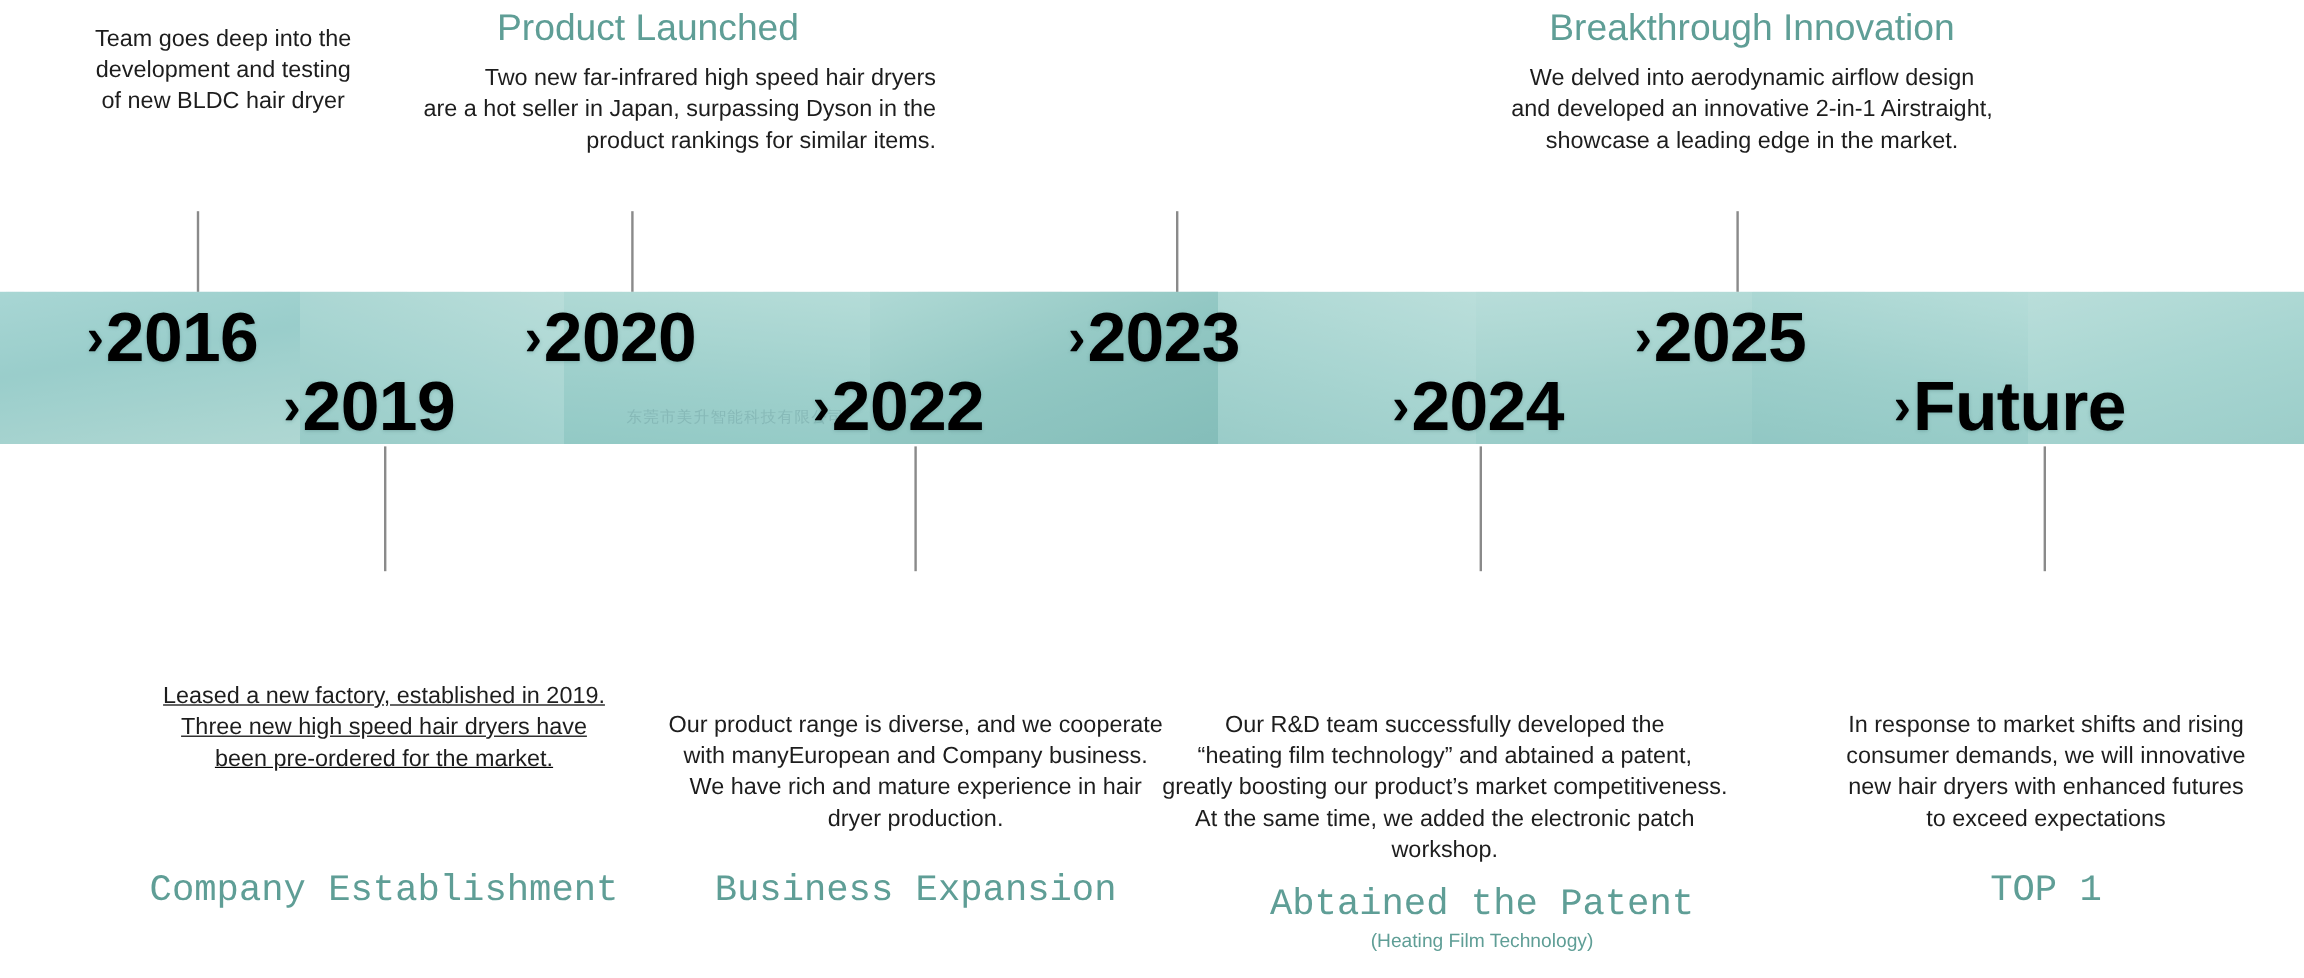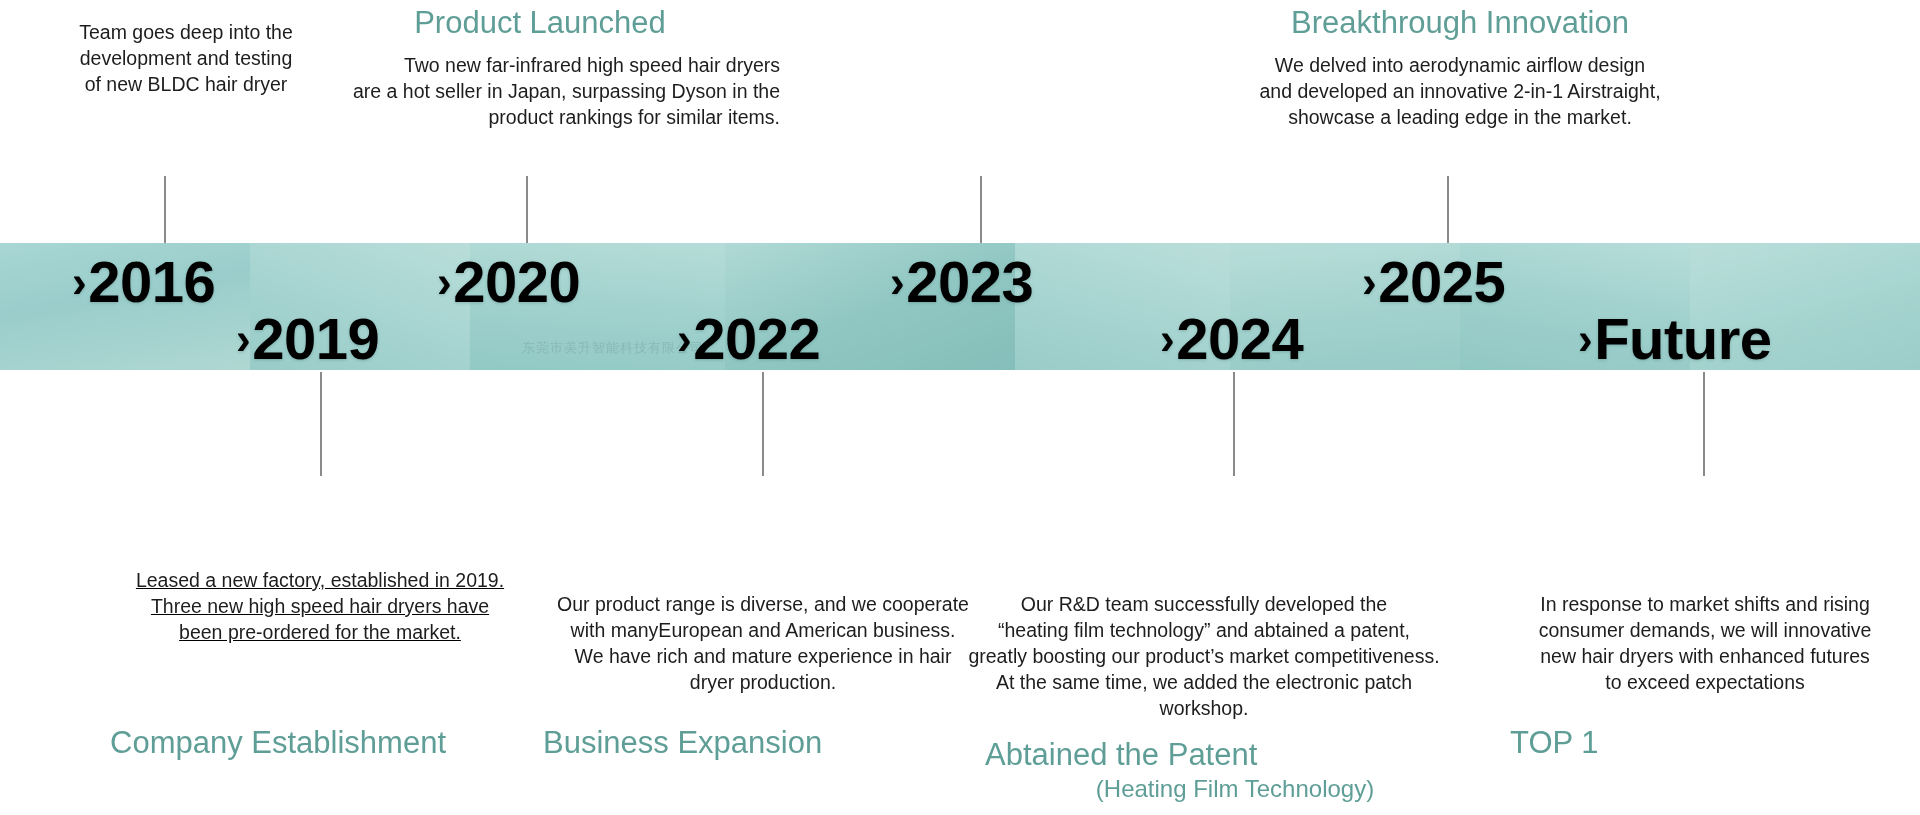--- a/index.html
+++ b/index.html
@@ -46,25 +46,27 @@
     color: #1d1d1d;
     font-size: 19.5px;
     line-height: 1.33;
     text-align: center;
   }
   .bot-heading {
     color: #5f9e96;
     font-size: 31px;
     font-weight: 400;
     line-height: 1.05;
-    white-space: nowrap;
+    text-align: center;
+    white-space: nowrap;
+    font-family: Liberation Mono, monospace;
   }
   .bot-subheading {
     color: #5f9e96;
-    font-size: 24px;
+    font-size: 16px;
     font-weight: 400;
     line-height: 1.1;
     text-align: center;
     white-space: nowrap;
   }
 
   
   .tick {
     position: absolute;
     width: 2px;
@@ -246,21 +248,21 @@
 Three new high speed hair dryers have
 been pre-ordered for the market.</div>
   </div>
   <div class="abs" style="left:110px; top:727px; width:420px;">
     <div class="bot-heading">Company Establishment</div>
   </div>
 
   <div class="tick" style="left:762px; top:372px; height:104px;"></div>
   <div class="abs" style="left:543px; top:592px; width:440px;">
     <div class="bot-body" style="white-space:pre-line;">Our product range is diverse, and we cooperate
-with manyEuropean and American business.
+with manyEuropean and Company business.
 We have rich and mature experience in hair
 dryer production.</div>
   </div>
   <div class="abs" style="left:543px; top:727px; width:440px;">
     <div class="bot-heading">Business Expansion</div>
   </div>
 
   <div class="tick" style="left:1233px; top:372px; height:104px;"></div>
   <div class="abs" style="left:954px; top:592px; width:500px;">
     <div class="bot-body" style="white-space:pre-line;">Our R&amp;D team successfully developed the

